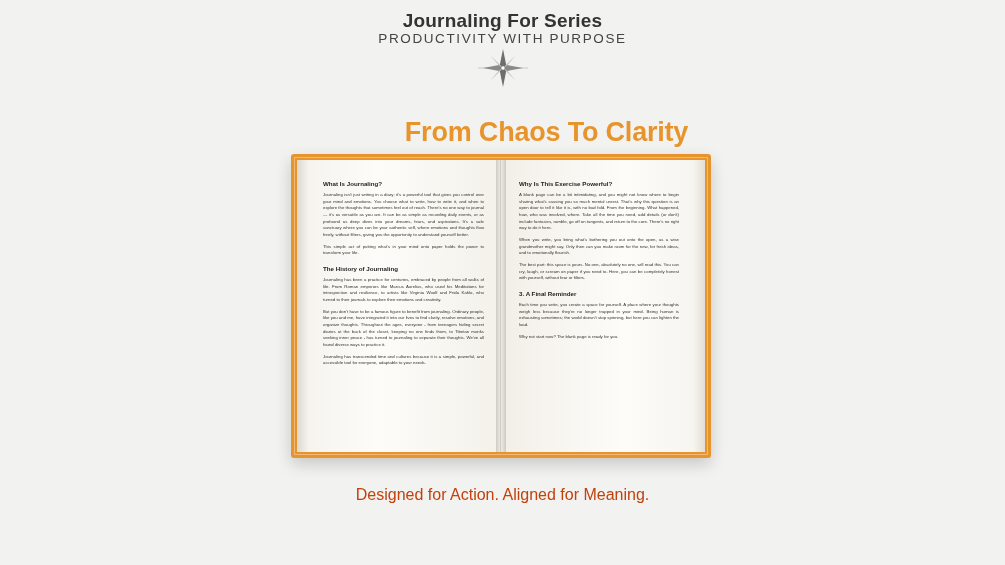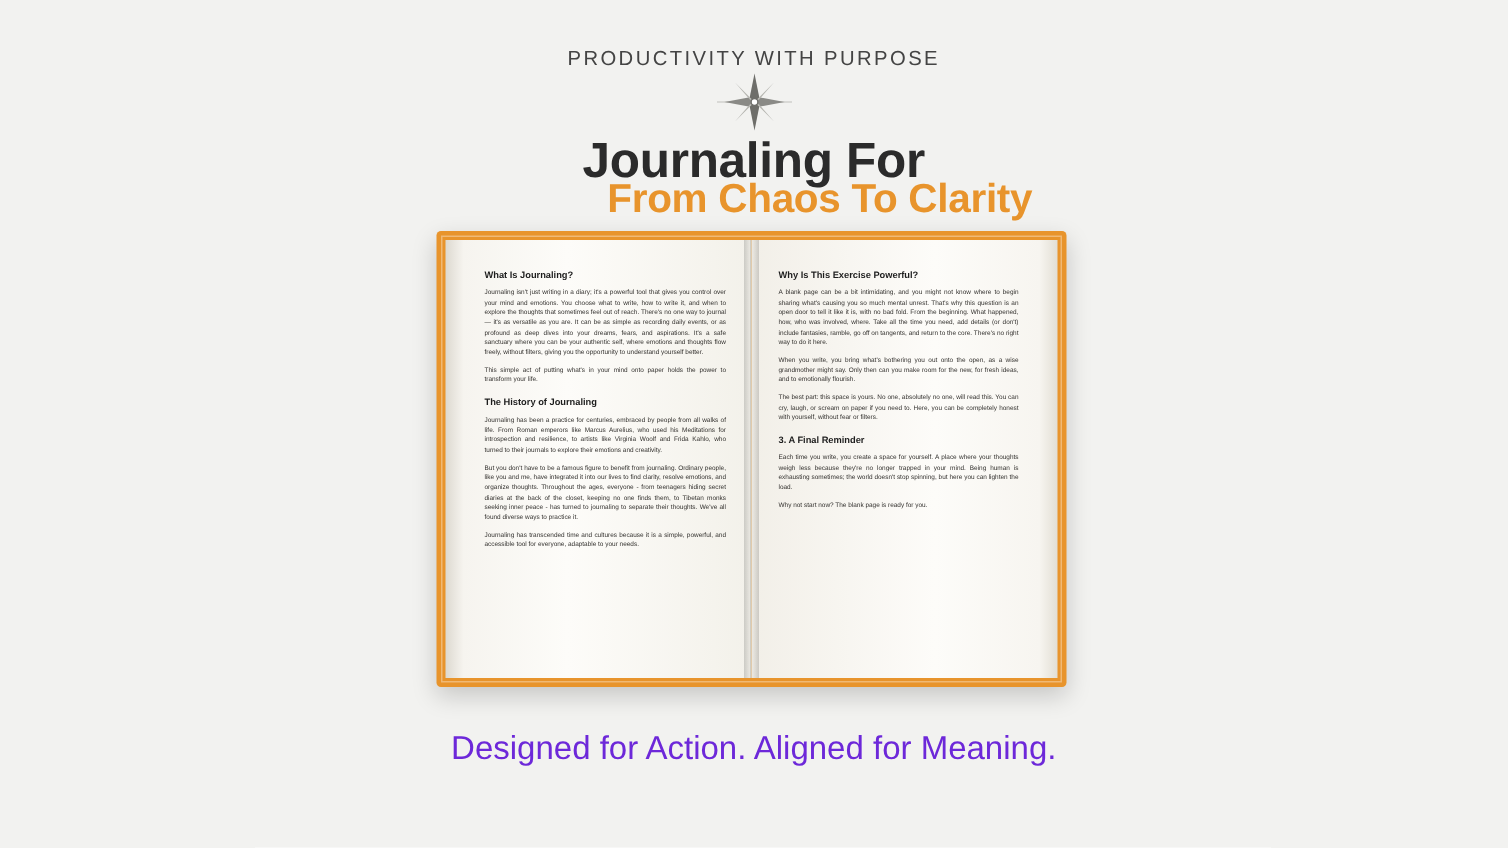--- a/index.html
+++ b/index.html
@@ -135,47 +135,47 @@
     color: #33312e;
     text-align: justify;
   }
   
   .footer {
     position: absolute;
     top: 486px;
     left: 0;
     width: 100%;
     text-align: center;
-    font-size: 22px;
-    color: #6d28d9;
+    font-size: 16px;
+    color: #c2410c;
   }
 </style>
 </head>
 <body>
 
 <div class="page">
 
+  <div class="series-title">Journaling For Series</div>
   <div class="series-sub">PRODUCTIVITY WITH PURPOSE</div>
 
   <div class="compass">
     <svg viewBox="0 0 54 46" width="54" height="46" aria-hidden="true">
       <line x1="2" y1="23" x2="52" y2="23" stroke="#bfbfbb" stroke-width="0.8"></line>
       <polygon points="27,4 30.2,20 27,23 23.8,20" fill="#6e6e6a"></polygon>
       <polygon points="27,42 30.2,26 27,23 23.8,26" fill="#6e6e6a"></polygon>
       <polygon points="7,23 23,26 27,23 23,20" fill="#8a8a86"></polygon>
       <polygon points="47,23 31,26 27,23 31,20" fill="#8a8a86"></polygon>
       <polygon points="14,10 25,21 27,23 24,21.5" fill="#b3b3ae"></polygon>
       <polygon points="40,10 29,21 27,23 30,21.5" fill="#b3b3ae"></polygon>
       <polygon points="14,36 25,25 27,23 24,24.5" fill="#b3b3ae"></polygon>
       <polygon points="40,36 29,25 27,23 30,24.5" fill="#b3b3ae"></polygon>
       <circle cx="27" cy="23" r="2.2" fill="#ffffff" stroke="#6e6e6a" stroke-width="0.8"></circle>
     </svg>
   </div>
 
-  <div class="title-main">Journaling For</div>
   <div class="title-accent">From Chaos To Clarity</div>
 
   <div class="book">
     <div class="book-inner-border"></div>
 
     <div class="page-block page-left">
       <h4 class="sec">What Is Journaling?</h4>
       <p class="body">Journaling isn't just writing in a diary; it's a powerful tool that gives you control over your mind and emotions. You choose what to write, how to write it, and when to explore the thoughts that sometimes feel out of reach. There's no one way to journal — it's as versatile as you are. It can be as simple as recording daily events, or as profound as deep dives into your dreams, fears, and aspirations. It's a safe sanctuary where you can be your authentic self, where emotions and thoughts flow freely, without filters, giving you the opportunity to understand yourself better.</p>
       <p class="body">This simple act of putting what's in your mind onto paper holds the power to transform your life.</p>
       <h4 class="sec spaced">The History of Journaling</h4>

